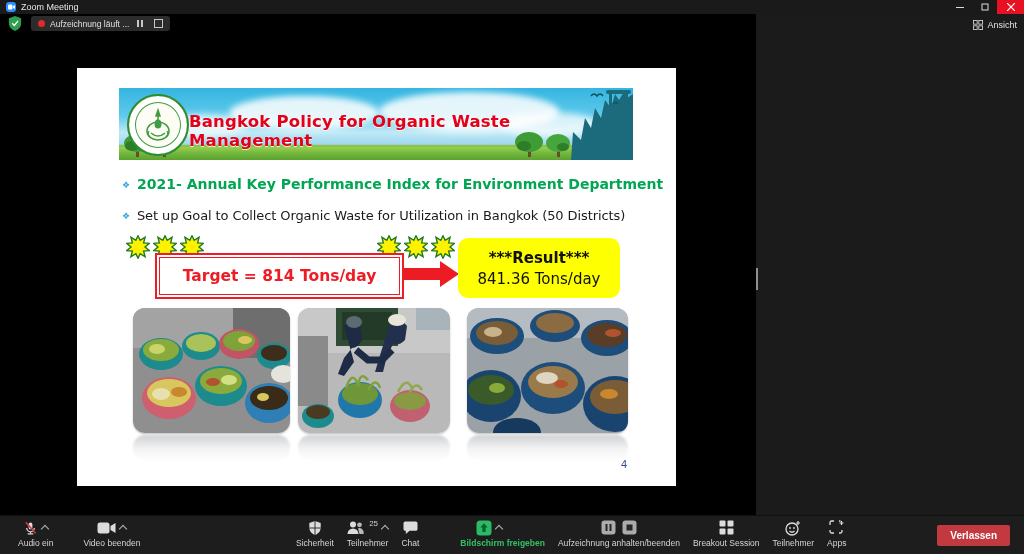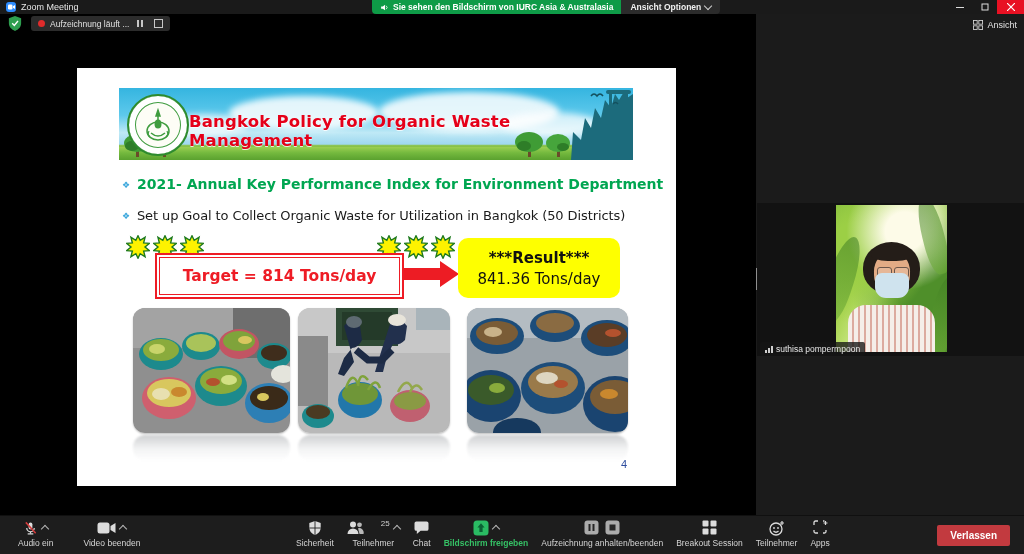--- a/index.html
+++ b/index.html
@@ -99,52 +99,39 @@
 
   
   .toolbar{position:absolute;left:0;top:515px;width:1024px;height:39px;background:#1d1d1d;border-top:1px solid #101010;z-index:20;}
   .tool{display:flex;flex-direction:column;align-items:center;justify-content:center;gap:2px;cursor:pointer;}
   .tool-top{display:flex;align-items:center;gap:4px;height:17px;}
   .tool-label{font-size:8.5px;color:#d6d6d6;white-space:nowrap;}
   .tb-left-group{position:absolute;left:18px;top:3px;display:flex;gap:30px;justify-content:flex-end;}
   .tb-center-group{position:absolute;left:296px;top:3px;display:flex;gap:13px;align-items:flex-start;}
   .chev-up{width:5px;height:5px;border-left:1.5px solid #b5b5b5;border-top:1.5px solid #b5b5b5;transform:rotate(45deg);margin-top:3px;}
   .chev-down{width:5px;height:5px;border-left:1.5px solid #e8e8e8;border-top:1.5px solid #e8e8e8;transform:rotate(225deg);margin-bottom:3px;}
-  .count{font-size:8px;color:#cfcfcf;margin-left:13px;transform:translateY(-4px);}
-  .green-label{color:#35c065;font-weight:bold;}
+  .count{font-size:8px;color:#cfcfcf;margin-left:1px;transform:translateY(-4px);}
+  .green-label{color:#35c065;font-weight:bold;margin-left:28px;}
   .leave-btn{position:absolute;right:14px;top:9px;background:#c23a3f;color:#fff;font-size:10px;font-weight:bold;
              padding:5px 13px;border-radius:2px;cursor:pointer;}
 </style>
 </head>
 <body>
 
 <div id="app">
 
   <div class="titlebar">
     <div class="tb-left">
       <span class="zoom-logo">
         <svg width="7" height="6" viewBox="0 0 14 12">
             <rect x="0" y="1" width="9" height="10" rx="2.5" fill="#fff"></rect>
             <path d="M10 4.5 L14 2 V10 L10 7.5 Z" fill="#fff"></path>
           </svg>
       </span>
       <span class="app-title">Zoom Meeting</span>
-    </div>
-    <div class="share-pill">
-      <div class="share-status">
-        <svg width="9" height="9" viewBox="0 0 16 16">
-            <path d="M2 6 H5 L9 3 V13 L5 10 H2 Z" fill="#fff"></path>
-            <path d="M11 5 a4 4 0 0 1 0 6" stroke="#fff" stroke-width="1.4" fill="none"></path>
-          </svg>
-        <span>Sie sehen den Bildschirm von IURC Asia &amp; Australasia</span>
-      </div>
-      <div class="view-options">
-        <span>Ansicht Optionen</span>
-        <span class="chev-down" style="border-color:#cfcfcf;"></span>
-      </div>
     </div>
     <div class="win-controls">
       <div class="win-btn">
           <svg width="8" height="8" viewBox="0 0 8 8">
             <rect x="0" y="4" width="8" height="1" fill="#ddd"></rect>
           </svg>
         </div>
       <div class="win-btn">
           <svg width="8" height="8" viewBox="0 0 8 8">
             <rect x="1" y="1" width="6" height="6" fill="none" stroke="#ddd"></rect>
@@ -353,42 +340,20 @@
         </svg>
       </div>
       <div class="refl" style="left:390px;width:161px;"></div>
 
       <div class="page-num">4</div>
     </div>
   </div>
 
   <div class="right-panel">
     <div class="panel-handle"></div>
-    <div class="video-tile">
-      <div class="video">
-        <div class="leaf" style="left:-8px;top:30px;width:26px;height:90px;transform:rotate(18deg);"></div>
-        <div class="leaf" style="left:86px;top:-10px;width:22px;height:80px;transform:rotate(-14deg);"></div>
-        <div class="leaf" style="left:95px;top:70px;width:24px;height:85px;transform:rotate(12deg);"></div>
-        <div class="shirt"></div>
-        <div class="hairback"></div>
-        <div class="face"></div>
-        <div class="fringe"></div>
-        <div class="glass" style="left:41px;"></div>
-        <div class="glass" style="left:58px;"></div>
-        <div class="mask"></div>
-      </div>
-      <div class="name-tag">
-        <span class="sig">
-            <i style="height:3px;"></i>
-            <i style="height:5px;"></i>
-            <i style="height:7px;"></i>
-          </span>
-        <span>suthisa pompermpoon</span>
-      </div>
-    </div>
   </div>
 
   <div class="toolbar">
 
     <div class="tb-left-group">
       <div class="tool">
         <div class="tool-top">
           <svg width="15" height="16" viewBox="0 0 16 16">
             <rect x="6" y="2" width="4" height="7.5" rx="2" fill="#dcdcdc"></rect>
             <path d="M4 8 a4 4 0 0 0 8 0" stroke="#dcdcdc" stroke-width="1.3" fill="none"></path>

